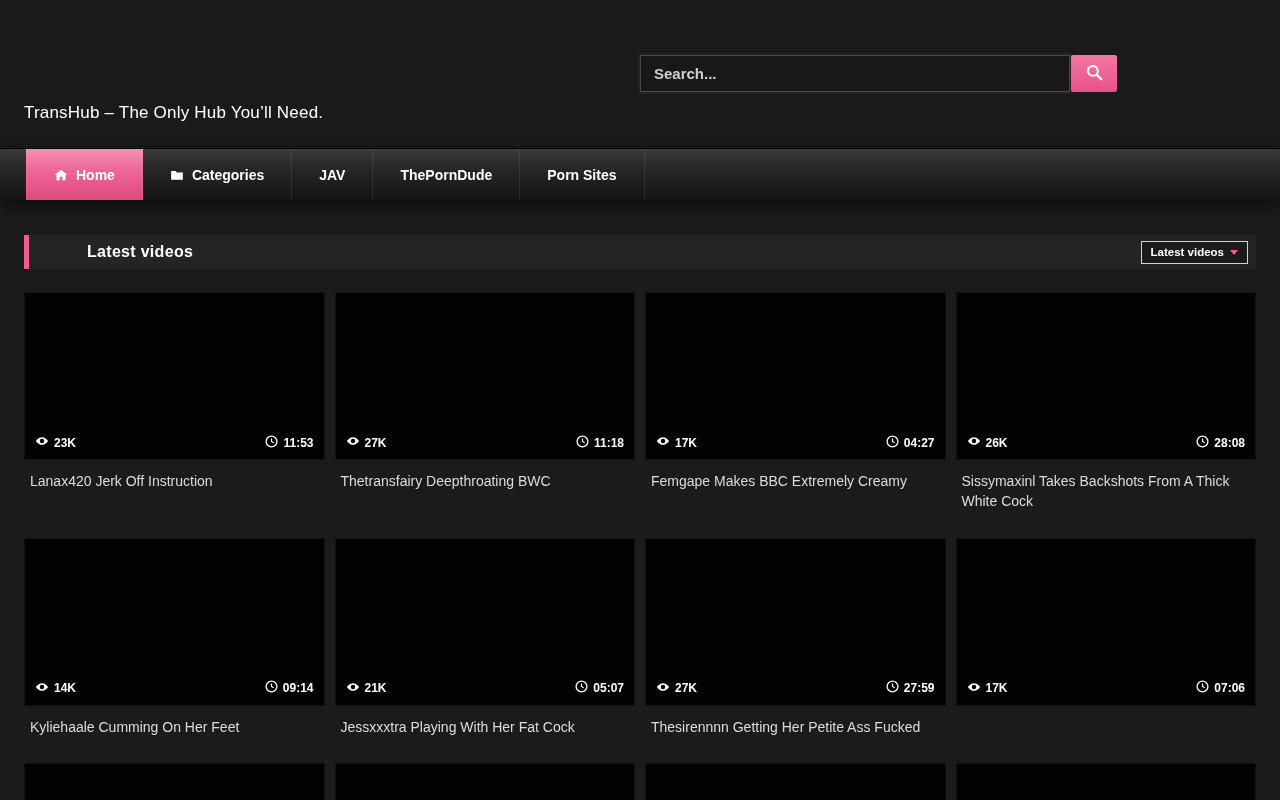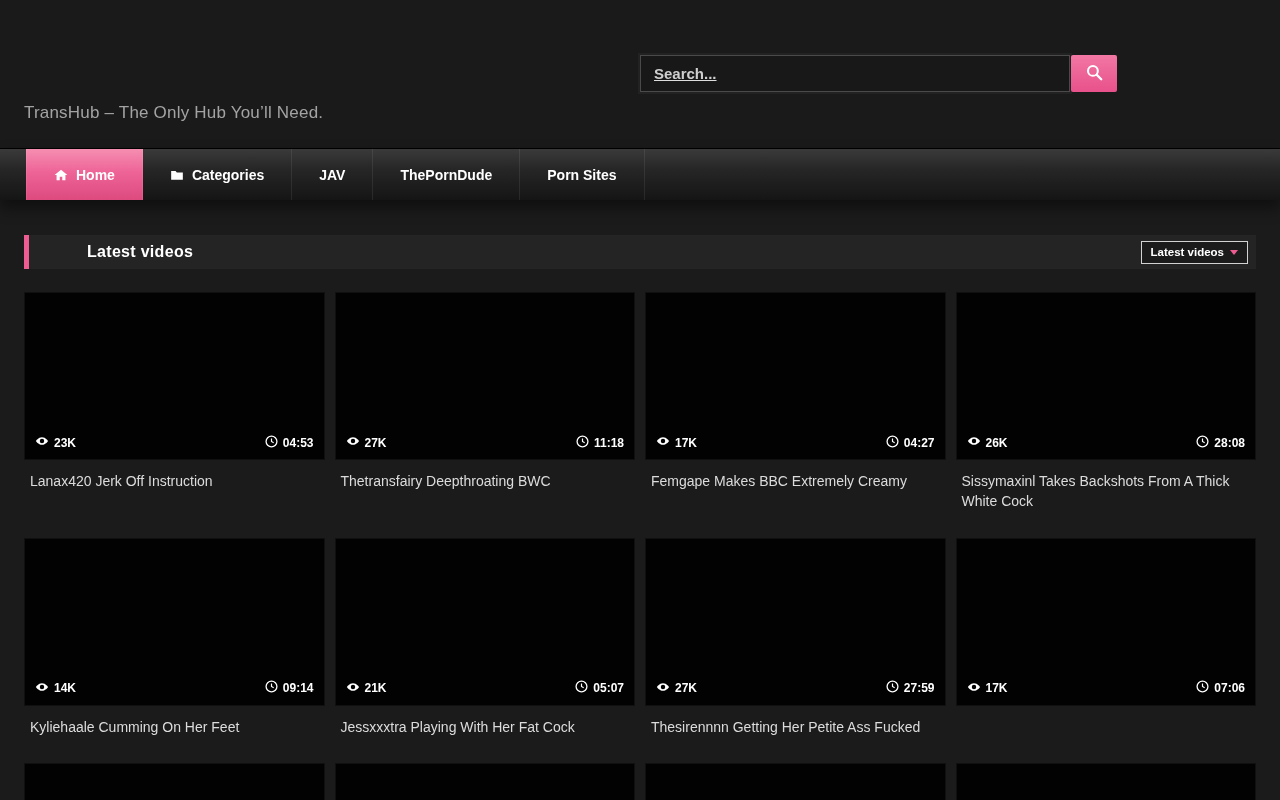--- a/index.html
+++ b/index.html
@@ -6,32 +6,31 @@
   html, body {
     width: 1280px; height: 800px; overflow: hidden;
     background: #1b1b1b;
     font-family: "Liberation Sans", "DejaVu Sans", sans-serif;
   }
 
   
   .top-header { position: relative; height: 148px; background: #1a1a1a; }
   .site-tagline {
     position: absolute; left: 24px; top: 103px;
-    color: #a3a3a3; font-size: 17px; letter-spacing: .2px;
+    color: #ffffff; font-size: 17px; letter-spacing: .2px;
   }
   .search-wrap { position: absolute; left: 640px; top: 55px; display: flex; align-items: stretch; }
   .search-input {
     width: 430px; height: 37px;
     background: #181818;
     border: 1px solid #4a4a4a;
     box-shadow: 0 0 0 2px rgba(255,255,255,0.04);
     color: #ddd; font-weight: bold; font-size: 15px;
     padding: 0 13px; outline: none;
     font-family: "Liberation Sans", "DejaVu Sans", sans-serif;
-    text-decoration: underline;
   }
   .search-input::placeholder { color: #cfcfcf; font-weight: bold; }
   .search-btn {
     width: 46px; height: 37px; margin-left: 1px;
     background: linear-gradient(180deg, #f277a3 0%, #e8518b 100%);
     border: none; cursor: pointer;
     display: flex; align-items: center; justify-content: center;
     border-radius: 2px;
   }
 
@@ -176,21 +175,21 @@
           </span>
           <span>23K</span>
         </span>
         <span class="stat">
           <span>
             <svg width="13" height="13" viewBox="0 0 24 24">
                 <circle cx="12" cy="12" r="10" fill="none" stroke="#ffffff" stroke-width="2.4"></circle>
                 <path d="M12 6.5 V12 l4 2.4" fill="none" stroke="#ffffff" stroke-width="2.2"></path>
               </svg>
           </span>
-          <span>04:53</span>
+          <span>11:53</span>
         </span>
       </div>
     </div>
     <div class="vtitle">Lanax420 Jerk Off Instruction</div>
   </div>
 
   <div class="card">
     <div class="thumb">
       <div class="stats">
         <span class="stat">

